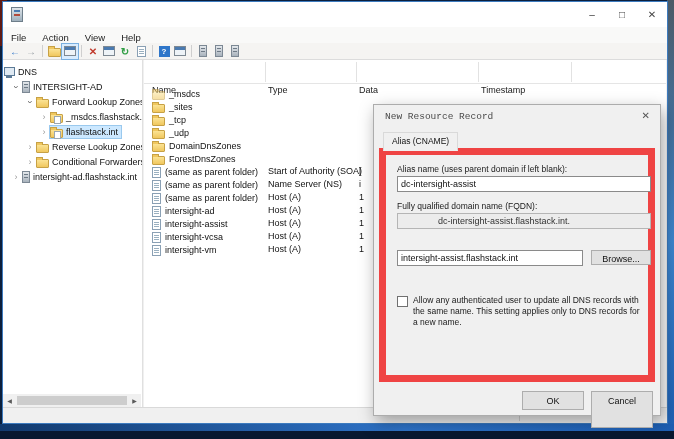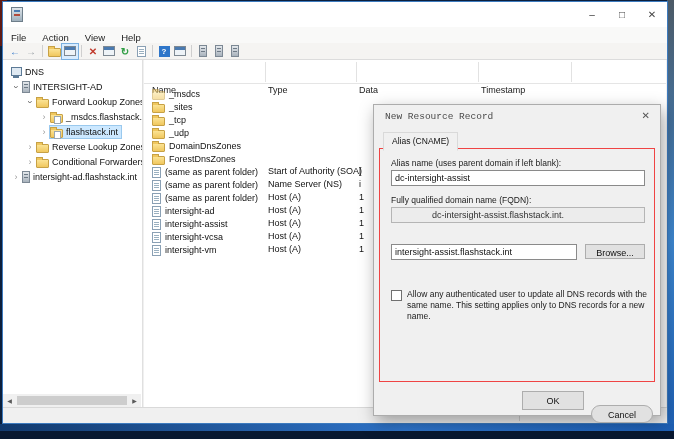--- a/index.html
+++ b/index.html
@@ -71,21 +71,21 @@
   
   .tree { position:absolute; left:0; top:58px; width:140px; bottom:16px; background:#fff;
           border-right:1px solid #e0e0e0; overflow:hidden; }
   .trow { height:15px; display:flex; align-items:center; font-size:9px; color:#111; white-space:nowrap; }
   .trow:first-child { margin-top:4px; }
   .exp { width:12px; text-align:center; color:#9a9a9a; font-size:9px; flex:none; }
   .exp.open { transform:rotate(90deg); color:#404040; }
   .tlabel { padding:1px 3px; }
   .itemwrap { display:flex; align-items:center; }
   .sel { background:#cce8ff; outline:1px solid #9ac9ee; }
-  .lvl0 { padding-left:7px; } .lvl1 { padding-left:7px; } .lvl2 { padding-left:21px; } .lvl3 { padding-left:35px; }
+  .lvl0 { } .lvl1 { padding-left:7px; } .lvl2 { padding-left:21px; } .lvl3 { padding-left:35px; }
   .hscroll { position:absolute; left:0; right:1px; bottom:0; height:13px; background:#f0f0f0;
              display:flex; align-items:center; }
   .harrow { width:13px; text-align:center; font-size:6px; color:#5a5a5a; flex:none; }
   .hthumb { height:9px; background:#cdcdcd; flex:1; margin:0 1px; }
 
   
   .listpanel { position:absolute; left:141px; top:58px; right:1px; bottom:16px; background:#fff; }
   .lheader { position:absolute; left:0; top:0; right:0; height:24px; border-bottom:1px solid #e5e5e5;
              font-size:9px; color:#222; }
   .hcell { position:absolute; top:17px;margin-top:8px; }
@@ -102,21 +102,21 @@
   .ssep { position:absolute; top:3px; width:1px; height:10px; background:#cfcfcf; }
 
   
   .dialog { position:absolute; left:373px; top:104px; width:288px; height:312px; background:#f0f0f0;
             border:1px solid #acacac; box-shadow:3px 6px 16px rgba(0,0,0,.35); z-index:10; }
   .dtitle { position:absolute; left:0; top:0; right:0; height:24px; }
   .dtitle-text { position:absolute; left:11px; top:6px; font-size:9.5px; color:#4a4a4a;font-family:Liberation Mono, monospace; }
   .dclose { position:absolute; right:10px; top:5px; font-size:10px; color:#555; }
   .dtab { position:absolute; left:9px; top:27px; padding:3px 8px 4px; font-size:8.5px; color:#111;
           background:#f0f0f0; border:1px solid #d9d9d9; border-bottom:1px solid #f0f0f0; z-index:2; }
-  .dpanel { position:absolute; left:5px; right:5px; top:43px; height:234px; border:1px solid #ef4444; }
+  .dpanel { position:absolute; left:5px; right:5px; top:43px; height:234px; border:7px solid #ef4444; }
   .dlabel { position:absolute; left:11px; font-size:8.5px; color:#1a1a1a; }
   .txt { position:absolute; height:16px; border:1px solid #8a8a8a; background:#fff; font-size:9px;
          font-family:"Liberation Sans", sans-serif; color:#111; padding:0 3px; }
   .txt.dis { background:#ececec; border-color:#b5b5b5; color:#333; }
   .btn { position:absolute; background:#e1e1e1; border:1px solid #adadad; font-size:9px; color:#111;
          text-align:center; }
   .cbrow { position:absolute; left:11px; top:140px; right:6px; display:flex; gap:5px; }
   .cb { width:11px; height:11px; border:1px solid #707070; background:#fff; flex:none; margin-top:1px; }
   .cbtext { font-size:8.5px; color:#1a1a1a; line-height:1.3; }
 </style>
@@ -368,14 +368,14 @@
     <span class="dlabel" style="top:46px">Fully qualified domain name (FQDN):</span>
     <input class="txt dis" style="top: 58px; left: 11px; width: 254px; padding-left: 40px;" readonly="" value="dc-intersight-assist.flashstack.int.">
     <input class="txt" style="top: 95px; left: 11px; width: 186px;" readonly="" value="intersight-assist.flashstack.int">
     <span class="btn" style="top:95px; left:205px; width:60px; height:15px; line-height:16px;">Browse...</span>
     <div class="cbrow">
       <span class="cb"></span>
       <span class="cbtext">Allow any authenticated user to update all DNS records with the same name. This setting applies only to DNS records for a new name.</span>
     </div>
   </div>
   <span class="btn" style="top:286px; left:148px; width:62px; height:19px; line-height:18px;">OK</span>
-  <span class="btn" style="top:300px; left:217px; width:62px; height:18px; line-height:18px;border-radius:9px;">Cancel</span>
+  <span class="btn" style="top:286px; left:217px; width:62px; height:37px; line-height:18px;">Cancel</span>
 </div>
 
 </body></html>

